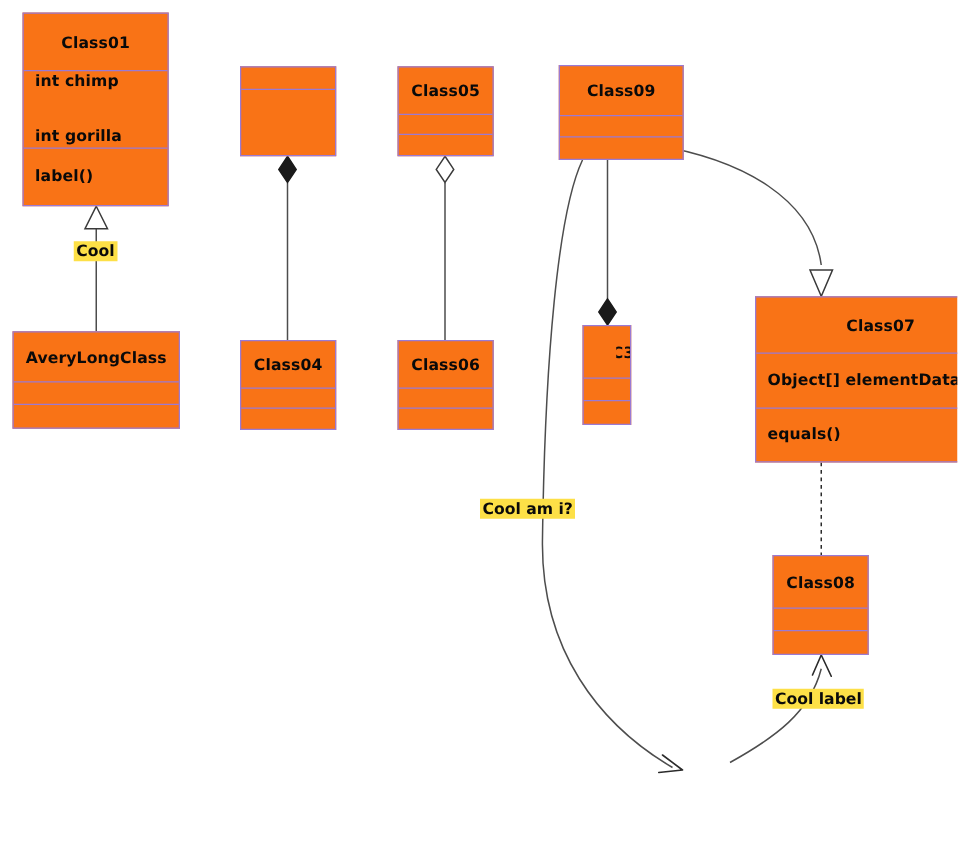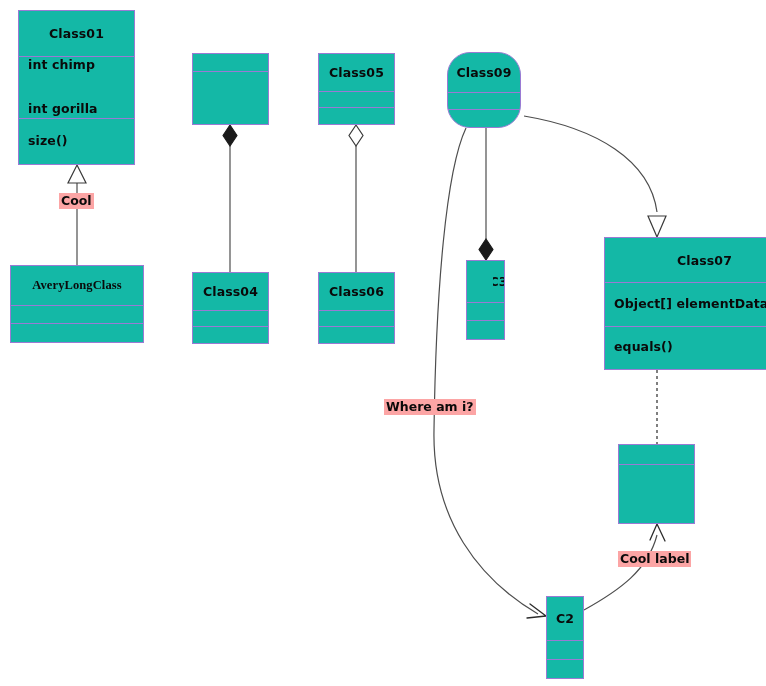--- a/index.html
+++ b/index.html
@@ -15,21 +15,21 @@
     position: relative;
     width: 766px;
     height: 686px;
     background: #ffffff;
     overflow: hidden;
   }
   
   .uml-class {
     position: absolute;
     box-sizing: border-box;
-    background: #14b8a6;
+    background: #f97316;
     border: 1.6px solid #9a7ad4;
     display: flex;
     flex-direction: column;
     z-index: 5;
   }
   .uml-row {
     box-sizing: border-box;
     display: flex;
     align-items: center;
     color: #0a0a0a;
@@ -92,21 +92,21 @@
     fill: none;
     stroke: #2b2b2b;
     stroke-width: 1.3px;
     stroke-linecap: round;
     stroke-linejoin: round;
   }
 
   
   .edge-label {
     position: absolute;
-    background: #fca5a5;
+    background: #fde047;
     color: #0a0a0a;
     font-size: 12.5px;
     font-weight: bold;
     line-height: 1.1;
     padding: 1px 2px;
     white-space: nowrap;
     z-index: 8;
   }
 </style>
 </head>
@@ -165,25 +165,25 @@
 
   </svg>
 
   <div class="uml-class" style="left:18px; top:10px; width:117px; height:155px;">
     <div class="uml-row row-title" style="height:46px;">Class01</div>
     <div class="uml-row row-body" style="height:62px;justify-content:space-between;">
       <span class="attr-line">int chimp</span>
       <span class="attr-line">int gorilla</span>
     </div>
     <div class="uml-row row-body" style="height:47px;">
-      <span class="attr-line">size()</span>
-    </div>
-  </div>
-
-  <div class="uml-class" style="left:10px; top:265px; width:134px; height:78px;font-family:Liberation Serif, serif;">
+      <span class="attr-line">label()</span>
+    </div>
+  </div>
+
+  <div class="uml-class" style="left:10px; top:265px; width:134px; height:78px;">
     <div class="uml-row row-title" style="height:40px;">AveryLongClass</div>
     <div class="uml-row row-empty" style="height:19px;"></div>
     <div class="uml-row row-empty" style="height:19px;"></div>
   </div>
 
   <div class="uml-class" style="left:192px; top:53px; width:77px; height:72px;">
     <div class="uml-row row-empty" style="height:17px;"></div>
     <div class="uml-row row-empty" style="height:17px;"></div>
   </div>
 
@@ -198,21 +198,21 @@
     <div class="uml-row row-empty" style="height:17px;"></div>
     <div class="uml-row row-empty" style="height:17px;"></div>
   </div>
 
   <div class="uml-class" style="left:318px; top:272px; width:77px; height:72px;">
     <div class="uml-row row-title" style="height:38px;">Class06</div>
     <div class="uml-row row-empty" style="height:17px;"></div>
     <div class="uml-row row-empty" style="height:17px;"></div>
   </div>
 
-  <div class="uml-class" style="left:447px; top:52px; width:74px; height:76px;border-radius:23px;">
+  <div class="uml-class" style="left:447px; top:52px; width:100px; height:76px;">
     <div class="uml-row row-title" style="height:40px;">Class09</div>
     <div class="uml-row row-empty" style="height:18px;"></div>
     <div class="uml-row row-empty" style="height:18px;"></div>
   </div>
 
   <div class="uml-class" style="left:466px; top:260px; width:39px; height:80px;">
     <div class="uml-row row-title" style="height:42px;margin-left:26px;">C3</div>
     <div class="uml-row row-empty" style="height:19px;"></div>
     <div class="uml-row row-empty" style="height:19px;"></div>
   </div>
@@ -221,29 +221,25 @@
     <div class="uml-row row-title" style="height:45px;">Class07</div>
     <div class="uml-row row-body" style="height:44px;justify-content:center;">
       <span class="attr-line">Object[] elementData</span>
     </div>
     <div class="uml-row row-body" style="height:44px;">
       <span class="attr-line">equals()</span>
     </div>
   </div>
 
   <div class="uml-class" style="left:618px; top:444px; width:77px; height:80px;">
-    <div class="uml-row row-empty" style="height:19px;"></div>
-    <div class="uml-row row-empty" style="height:19px;"></div>
-  </div>
-
-  <div class="uml-class" style="left:546px; top:596px; width:38px; height:83px;">
-    <div class="uml-row row-title" style="height:44px;">C2</div>
-    <div class="uml-row row-empty" style="height:19px;"></div>
-    <div class="uml-row row-empty" style="height:19px;"></div>
-  </div>
+    <div class="uml-row row-title" style="height:42px;">Class08</div>
+    <div class="uml-row row-empty" style="height:19px;"></div>
+    <div class="uml-row row-empty" style="height:19px;"></div>
+  </div>
+
 
   <div class="edge-label" style="left:59px; top:193px;">Cool</div>
 
-  <div class="edge-label" style="left:384px; top:399px;">Where am i?</div>
+  <div class="edge-label" style="left:384px; top:399px;">Cool am i?</div>
 
   <div class="edge-label" style="left:618px; top:551px;">Cool label</div>
 
 </div>
 
 </body></html>

